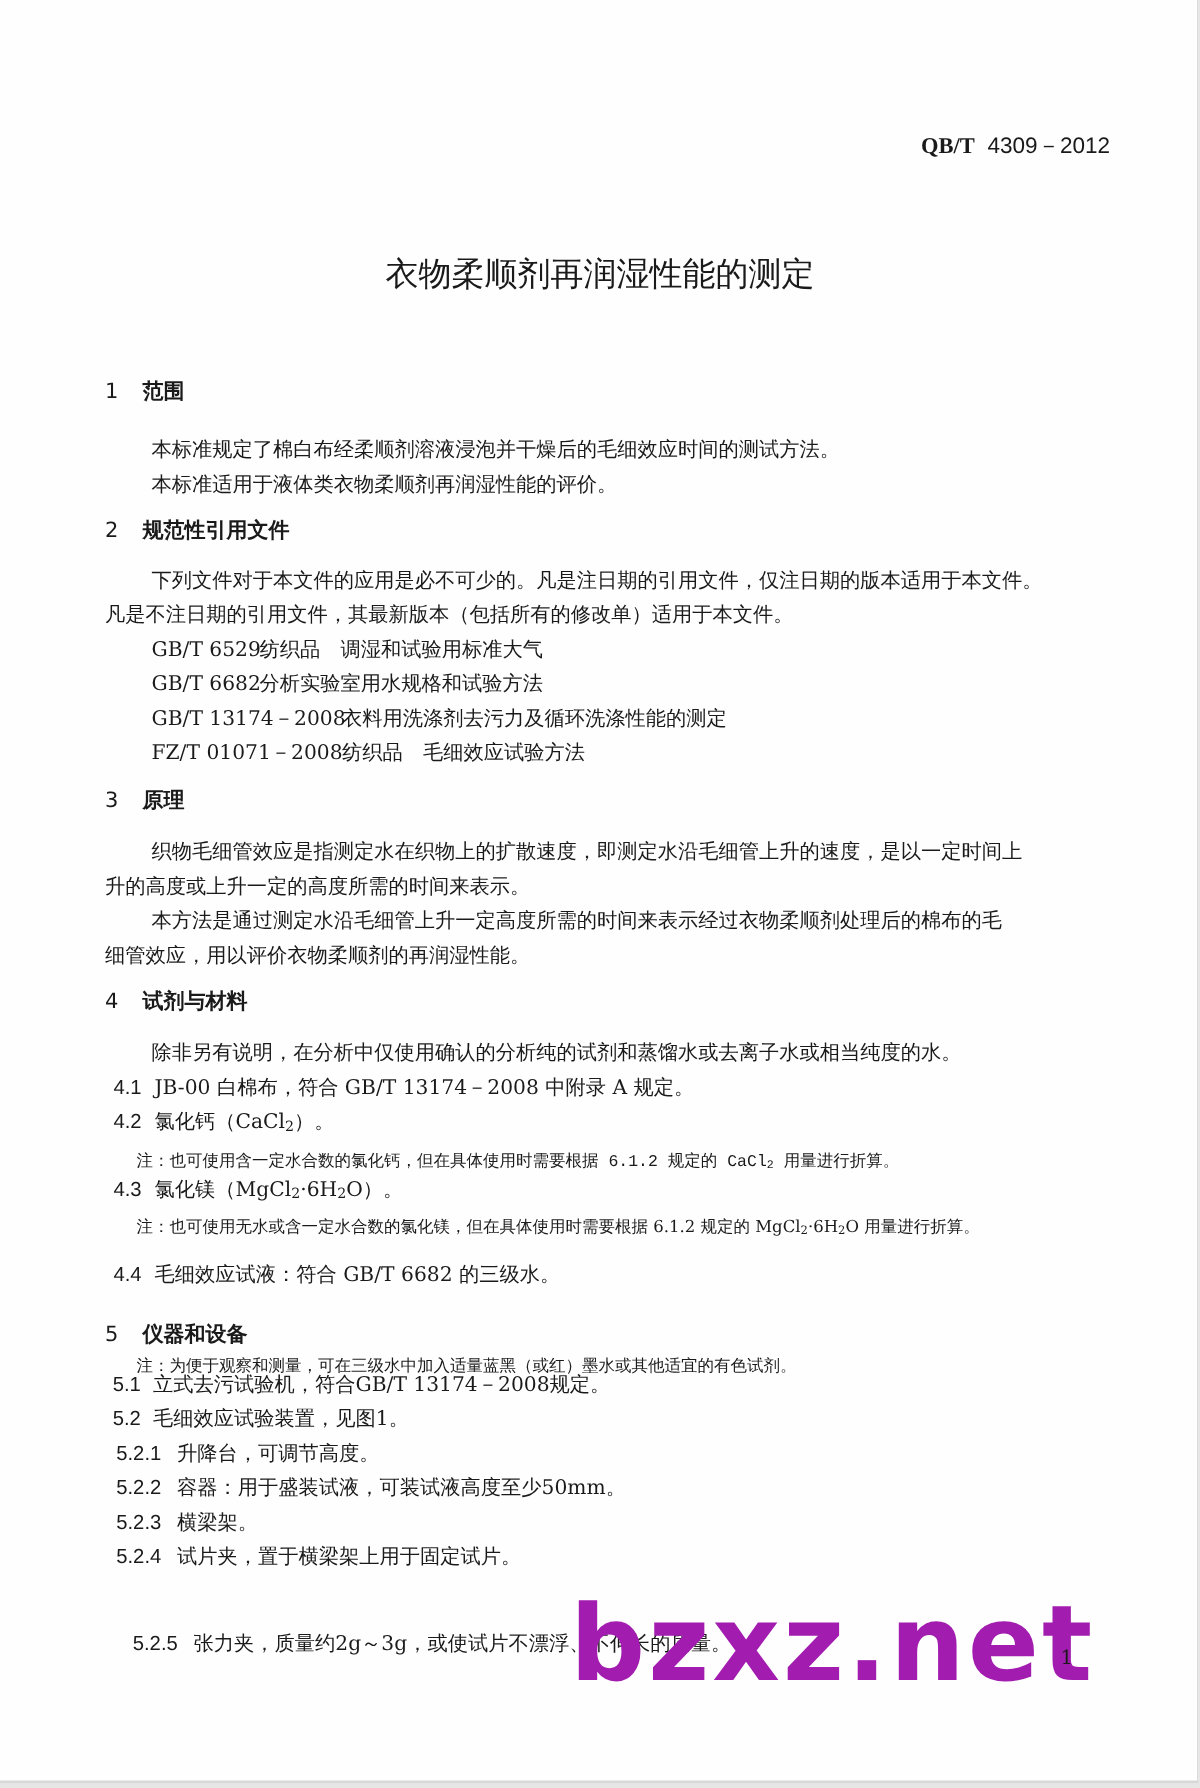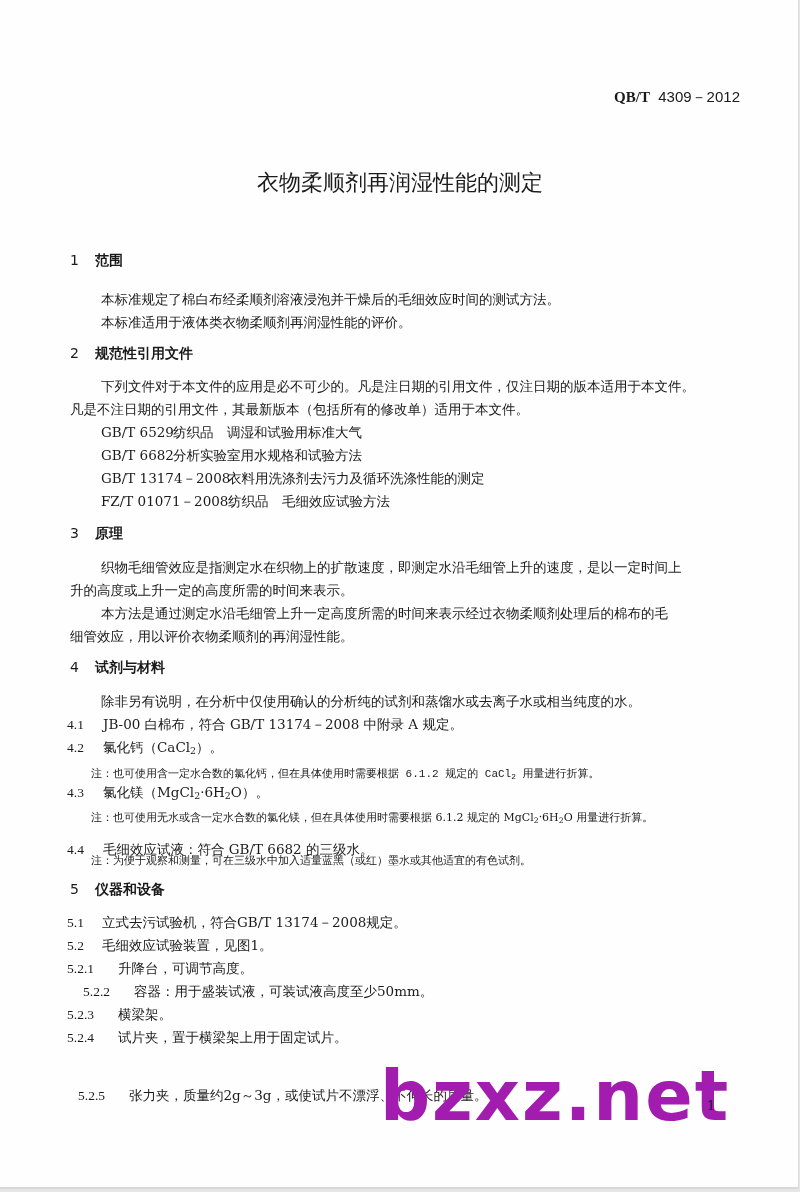--- a/index.html
+++ b/index.html
@@ -10,21 +10,21 @@
   .abs { position:absolute; white-space:nowrap; }
   .code { right:58px; top:88px; font-size:15px; font-family:"Liberation Sans",sans-serif; }
   .code b { font-family:"Liberation Serif",serif; font-weight:bold; }
   .title { left:0; width:800px; top:168px; text-align:center; font-size:22px;
            font-family:"DejaVu Sans","Liberation Sans",sans-serif; }
   .h { font-family:"DejaVu Sans","Liberation Sans",sans-serif; font-size:14px; font-weight:bold; }
   .h .num { display:inline-block; width:25px; font-weight:normal; }
   .p { font-size:13.5px; }
   .note { font-size:11px; }
   .item { font-size:13.5px; }
-  .item .num { display:inline-block; font-family:Liberation Serif, serif; }
+  .item .num { display:inline-block; font-family:Liberation Sans, sans-serif;text-align:center; }
   .watermark { left:380px; top:1055px; font-family:"DejaVu Sans","Liberation Sans",sans-serif;
                font-weight:bold; font-size:70px; color:#a21caf; letter-spacing:2px; }
   .pagenum { left:707px; top:1098px; font-size:13px; }
   sub { font-size:0.7em; vertical-align:-0.2em; }
 </style>
 </head>
 <body>
 
 <div class="page">
 
@@ -56,27 +56,27 @@
 
   <div class="abs item" style="left:67px;top:716px;"><span class="num" style="width:36px;">4.1</span><span>JB-00 白棉布，符合 GB/T 13174－2008 中附录 A 规定。</span></div>
 
   <div class="abs item" style="left:67px;top:739px;"><span class="num" style="width:36px;">4.2</span><span><span>氯化钙（CaCl</span><sub>2</sub><span>）。</span></span></div>
   <div class="abs note" style="left:91px;top:766px;font-family:Liberation Mono, monospace;"><span>注：也可使用含一定水合数的氯化钙，但在具体使用时需要根据 6.1.2 规定的 CaCl</span><sub>2</sub><span> 用量进行折算。</span></div>
 
   <div class="abs item" style="left:67px;top:784px;"><span class="num" style="width:36px;">4.3</span><span><span>氯化镁（MgCl</span><sub>2</sub><span>·6H</span><sub>2</sub><span>O）。</span></span></div>
   <div class="abs note" style="left:91px;top:810px;"><span>注：也可使用无水或含一定水合数的氯化镁，但在具体使用时需要根据 6.1.2 规定的 MgCl</span><sub>2</sub><span>·6H</span><sub>2</sub><span>O 用量进行折算。</span></div>
 
   <div class="abs item" style="left:67px;top:828px;margin-top:13px;"><span class="num" style="width:36px;">4.4</span><span>毛细效应试液：符合 GB/T 6682 的三级水。</span></div>
-  <div class="abs note" style="left:91px;top:853px;">注：为便于观察和测量，可在三级水中加入适量蓝黑（或红）墨水或其他适宜的有色试剂。</div>
+  <div class="abs note" style="left:91px;top:903px;">注：为便于观察和测量，可在三级水中加入适量蓝黑（或红）墨水或其他适宜的有色试剂。</div>
 
   <div class="abs h" style="left:70px;top:881px;"><span class="num">5</span><span>仪器和设备</span></div>
 
   <div class="abs item" style="left:67px;top:914px;"><span class="num" style="width:35px;">5.1</span><span>立式去污试验机，符合GB/T 13174－2008规定。</span></div>
   <div class="abs item" style="left:67px;top:937px;"><span class="num" style="width:35px;">5.2</span><span>毛细效应试验装置，见图1。</span></div>
   <div class="abs item" style="left:67px;top:960px;"><span class="num" style="width:51px;">5.2.1</span><span>升降台，可调节高度。</span></div>
-  <div class="abs item" style="left:67px;top:983px;margin-left:16px;"><span class="num" style="width:51px;">5.2.2</span><span>容器：用于盛装试液，可装试液高度至少50mm。</span></div>
+  <div class="abs item" style="left:67px;top:983px;"><span class="num" style="width:51px;">5.2.2</span><span>容器：用于盛装试液，可装试液高度至少50mm。</span></div>
   <div class="abs item" style="left:67px;top:1006px;"><span class="num" style="width:51px;">5.2.3</span><span>横梁架。</span></div>
   <div class="abs item" style="left:67px;top:1029px;"><span class="num" style="width:51px;">5.2.4</span><span>试片夹，置于横梁架上用于固定试片。</span></div>
   <div class="abs item" style="left:78px;top:1052px;margin-top:35px;"><span class="num" style="width:51px;">5.2.5</span><span>张力夹，质量约2g～3g，或使试片不漂浮、不伸长的质量。</span></div>
 
   <div class="abs watermark">bzxz.net</div>
   <div class="abs pagenum">1</div>
 </div>
 
 </body></html>

